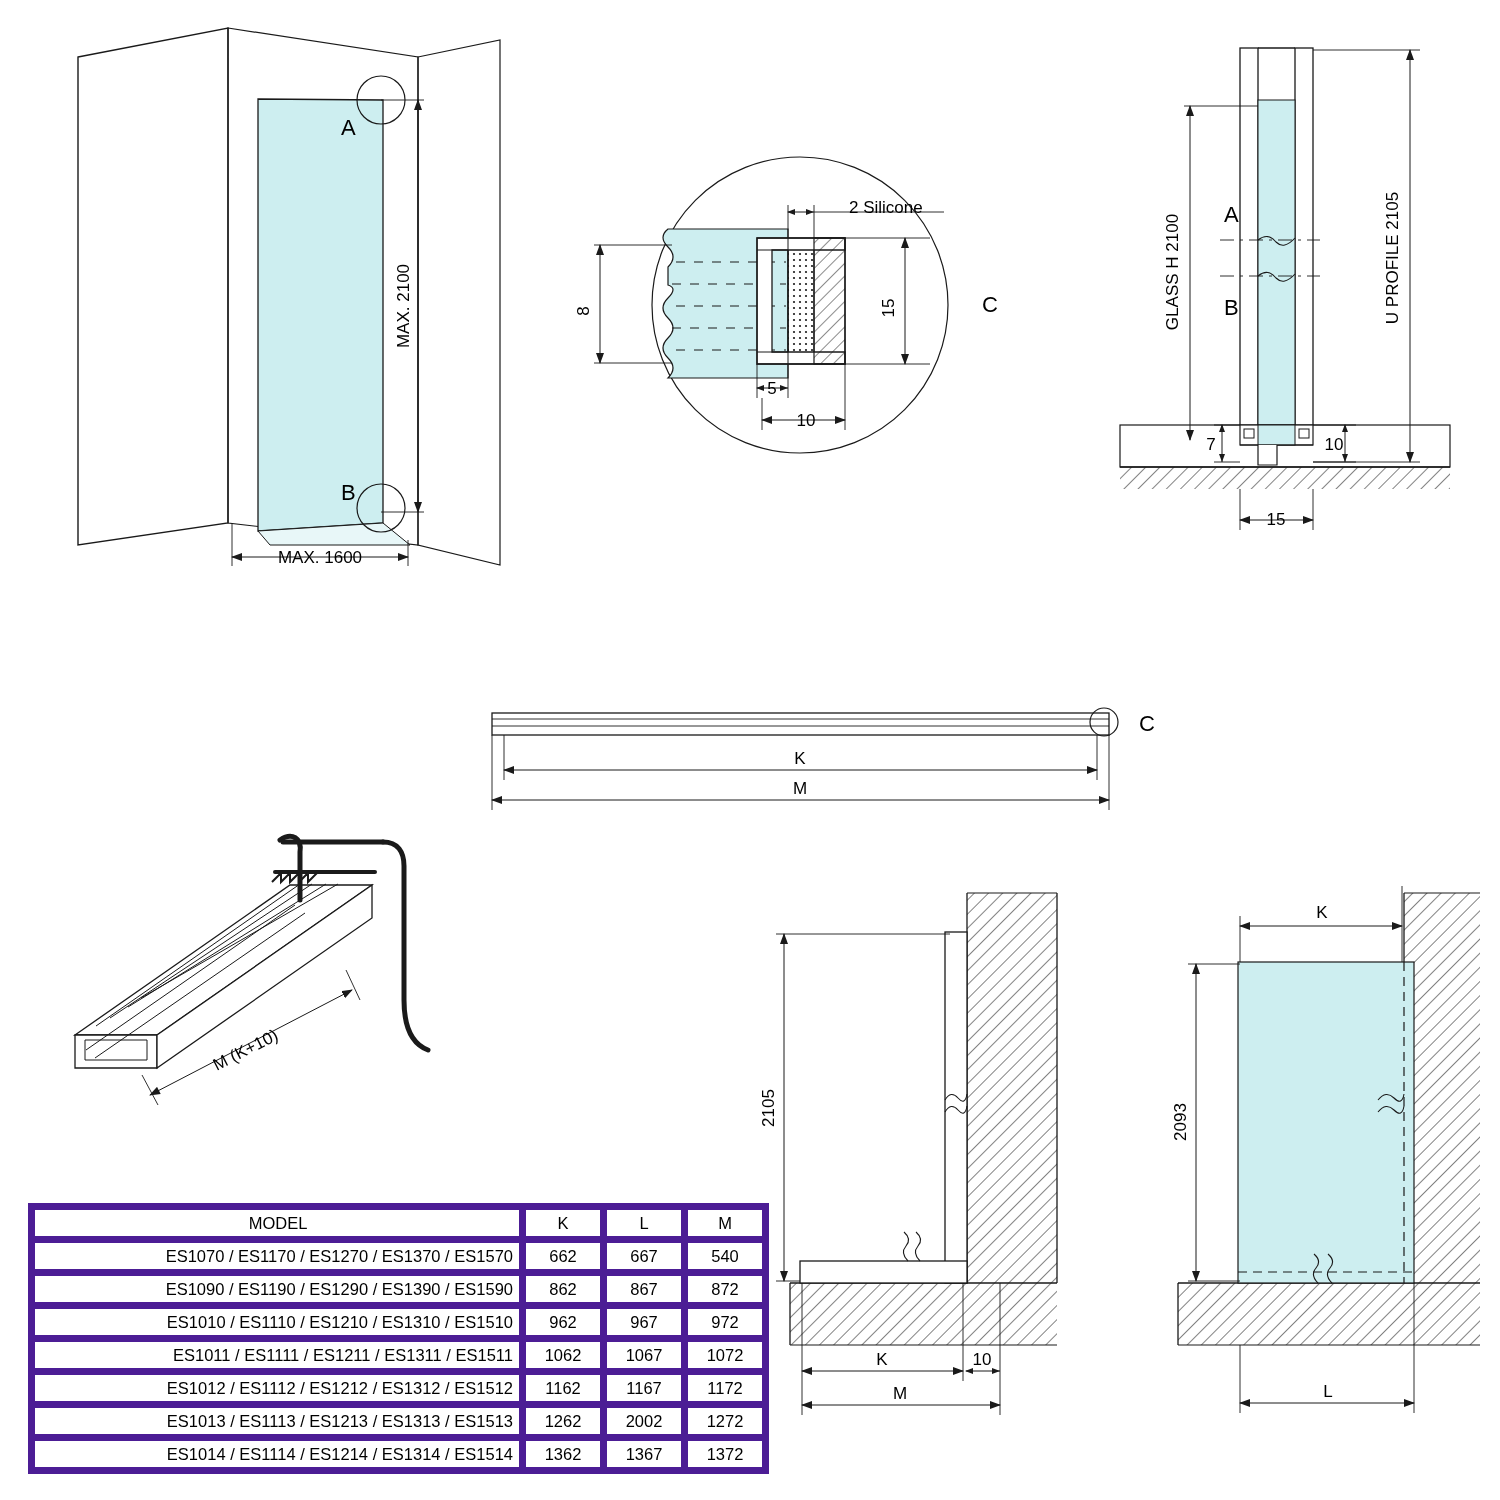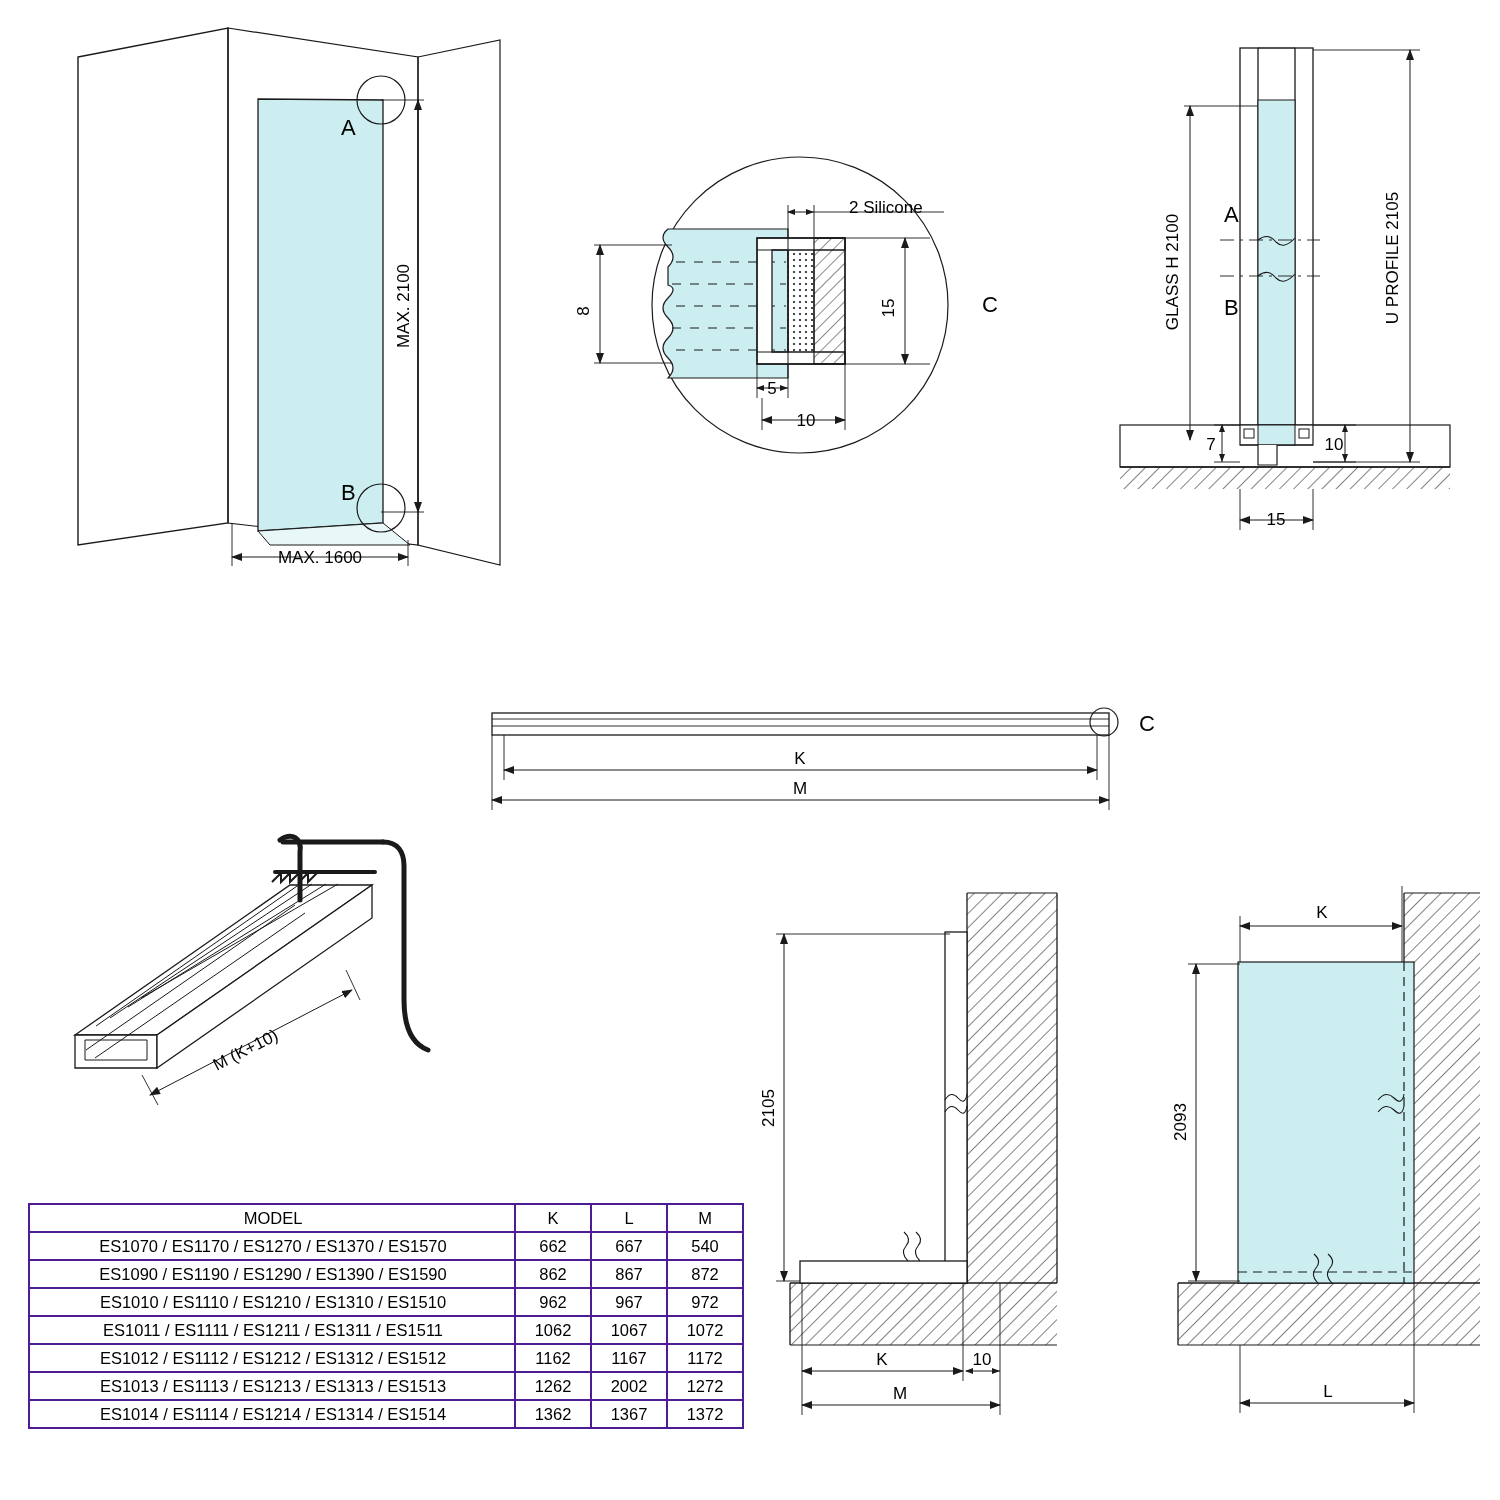--- a/index.html
+++ b/index.html
@@ -6,23 +6,23 @@
   body{width:1500px;height:1500px;position:relative;overflow:hidden;
        font-family:"Liberation Sans", sans-serif;color:#000;}
   .stage{position:absolute;left:0;top:0;width:1500px;height:1500px;}
   svg{display:block;}
   text{font-family:"Liberation Sans", sans-serif;fill:#000;}
   .lbl{font-size:17px;}
   .lbl-lg{font-size:22px;}
   
   .spec-table{position:absolute;left:28px;top:1203px;border-collapse:collapse;}
   .spec-table td,.spec-table th{
-      border:2px solid #4c1d95;font-weight:normal;font-size:16.5px;
+      border:7px solid #4c1d95;font-weight:normal;font-size:16.5px;
       font-family:"Liberation Sans", sans-serif;height:26px;padding:0 6px;}
-  .spec-table .model-col{width:470px;text-align:center;padding-left:8px;}
+  .spec-table .model-col{width:470px;text-align:right;padding-left:8px;}
   .spec-table .model-head{text-align:center;}
   .spec-table .num-col{width:62px;text-align:center;}
 </style>
 </head>
 <body>
 
 <div class="stage">
 
 <svg width="1500" height="1500" viewBox="0 0 1500 1500">
   <defs>

